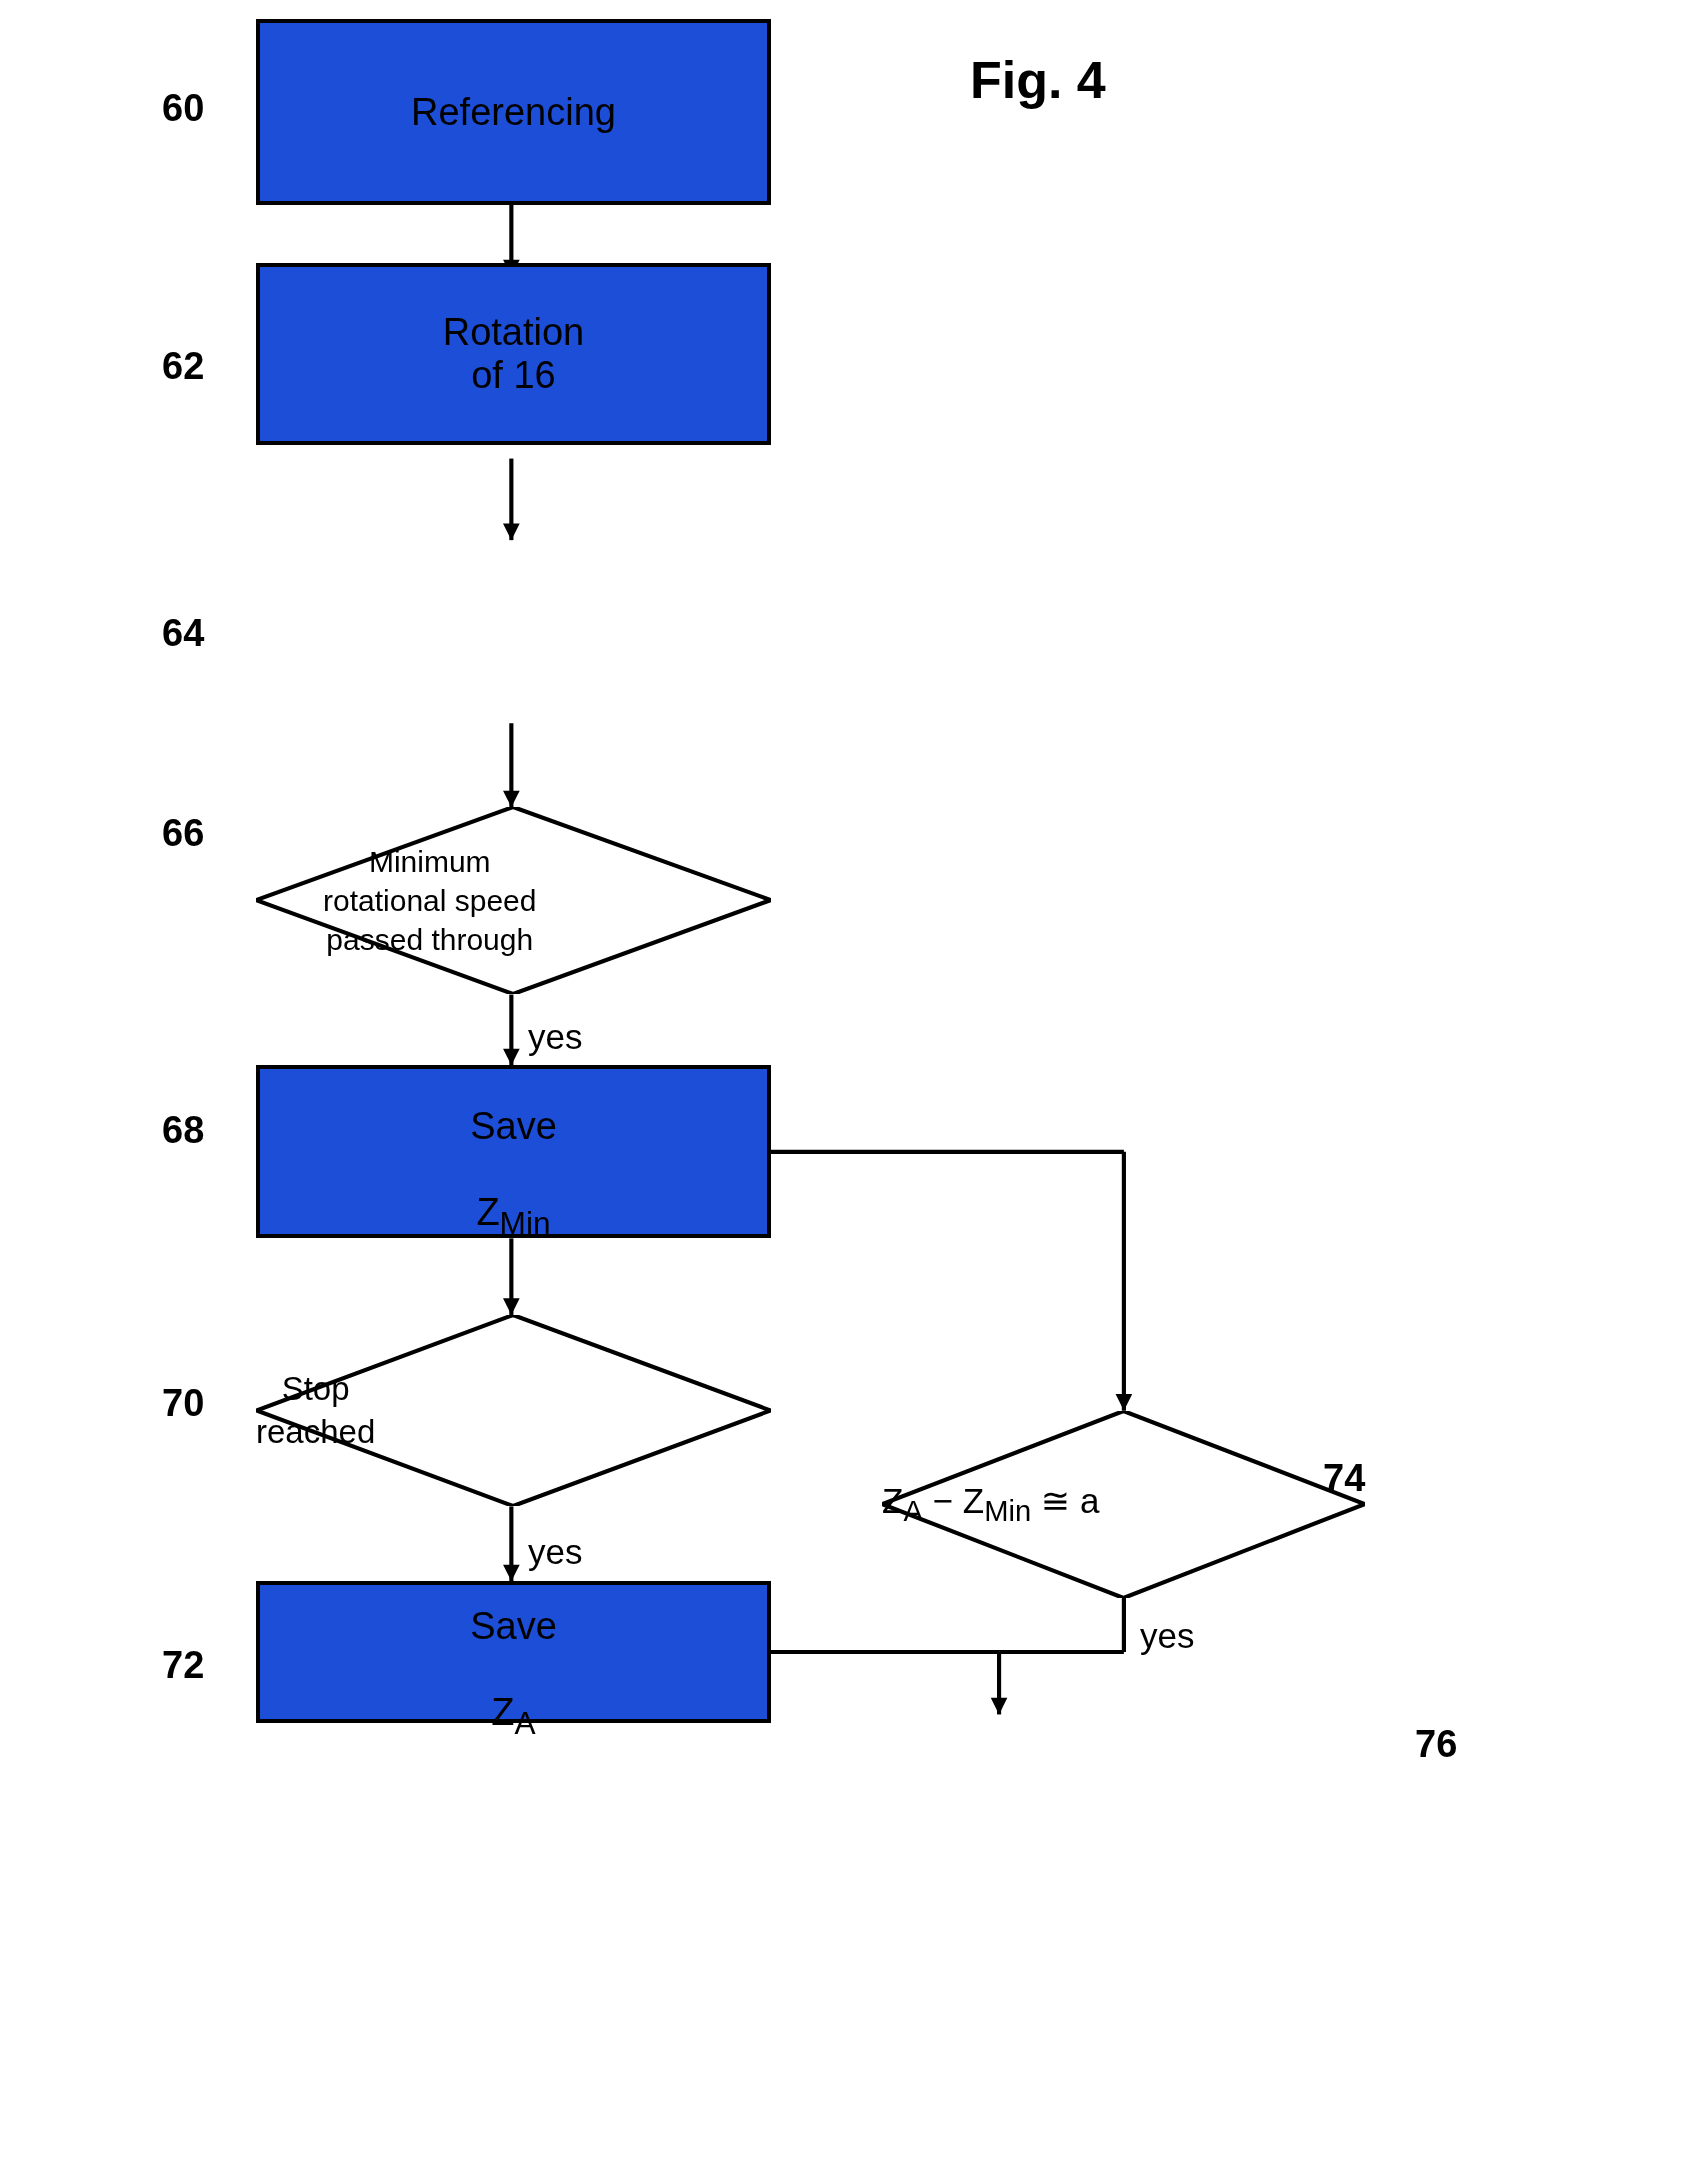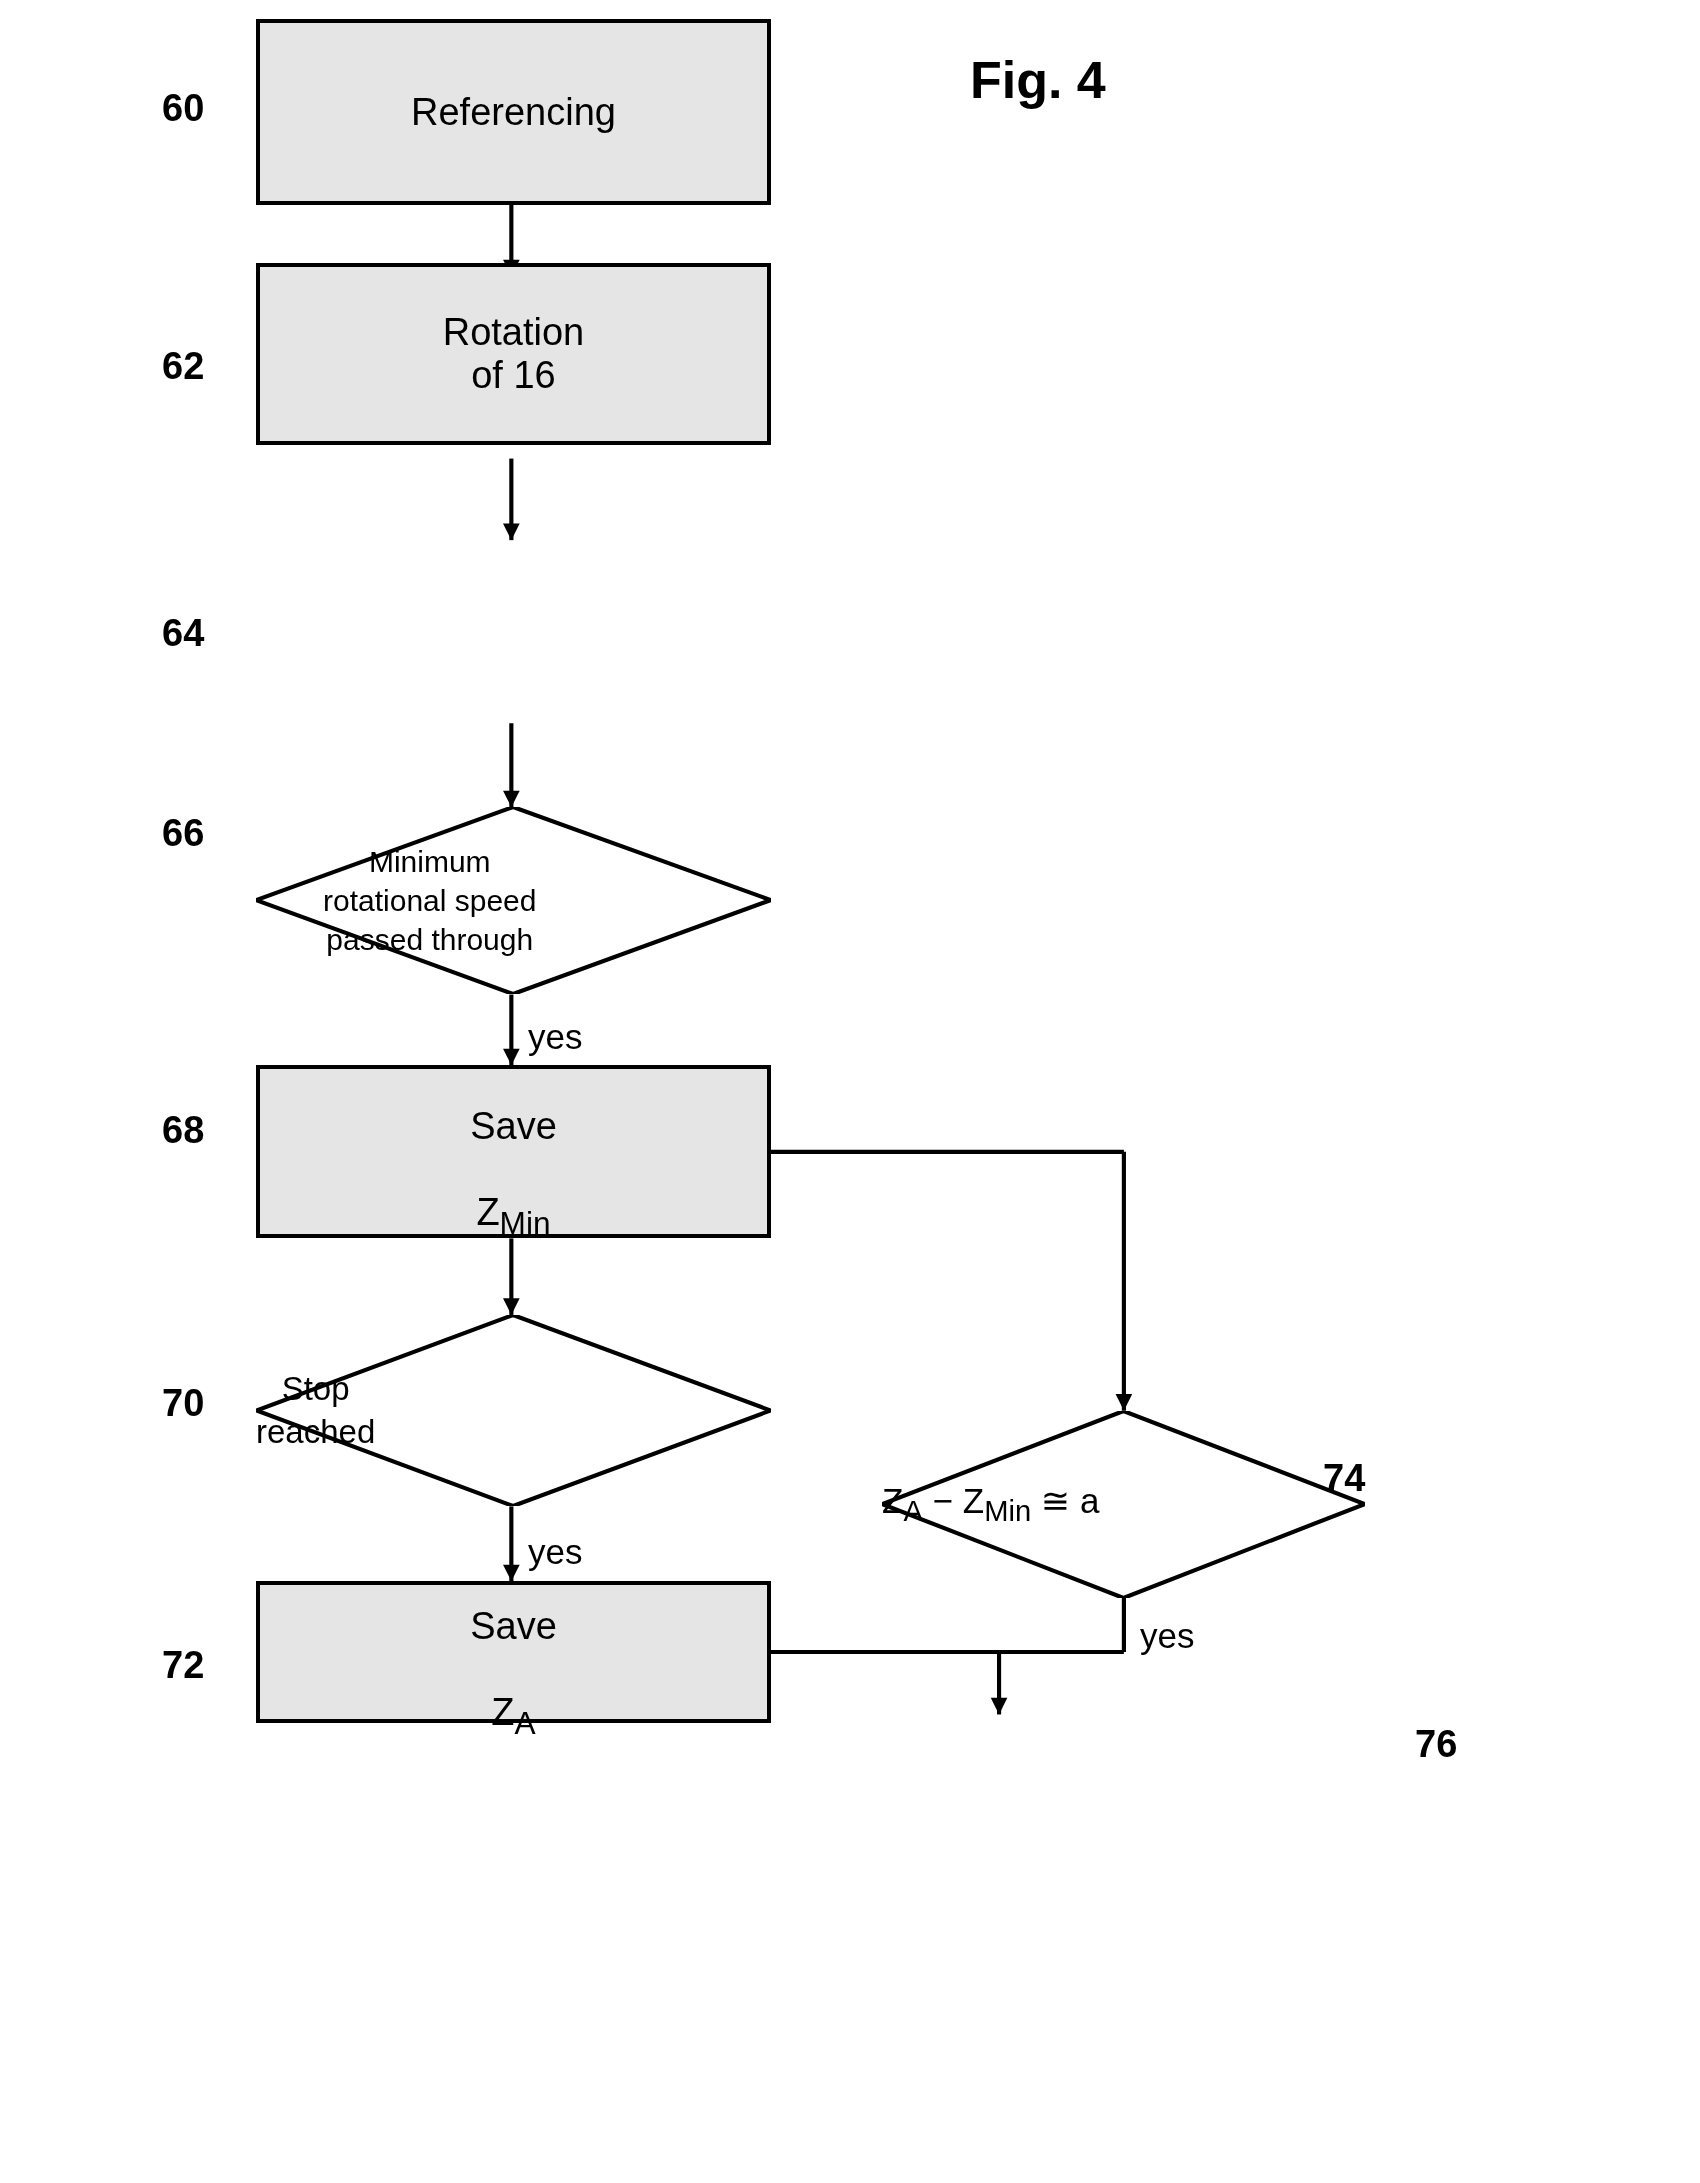--- a/index.html
+++ b/index.html
@@ -30,21 +30,21 @@
 
     
     .flow-box {
       position: absolute;
       border: 4.2px solid #000;
       display: flex;
       align-items: center;
       justify-content: center;
       text-align: center;
       font-size: 38px;
-      background: #e5e5e5;
+      background: #1d4ed8;
     }
 
     
     .diamond-wrapper {
       position: absolute;
       display: flex;
       align-items: center;
       justify-content: center;
     }
 

